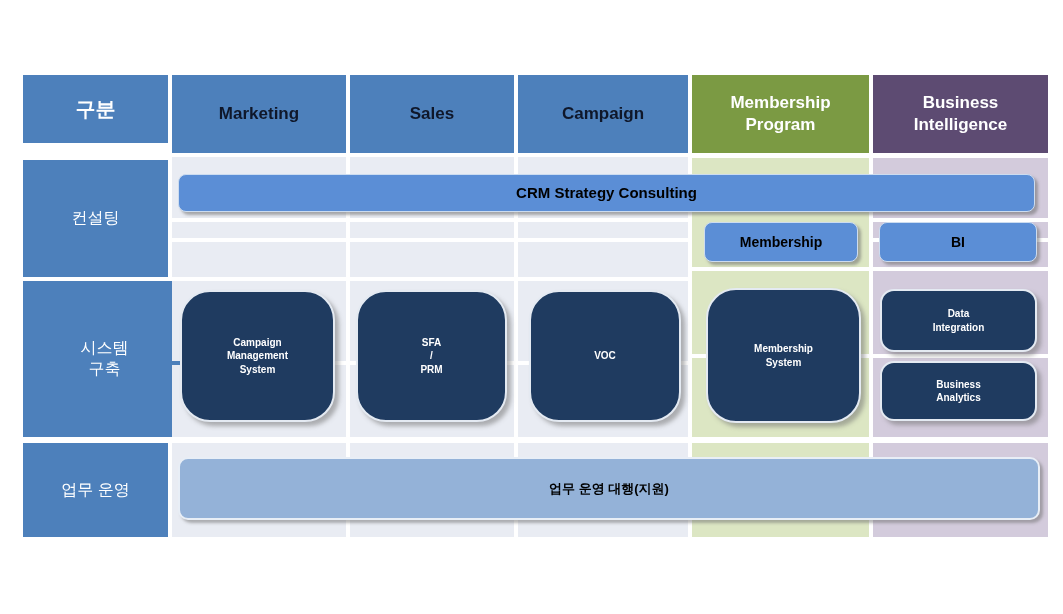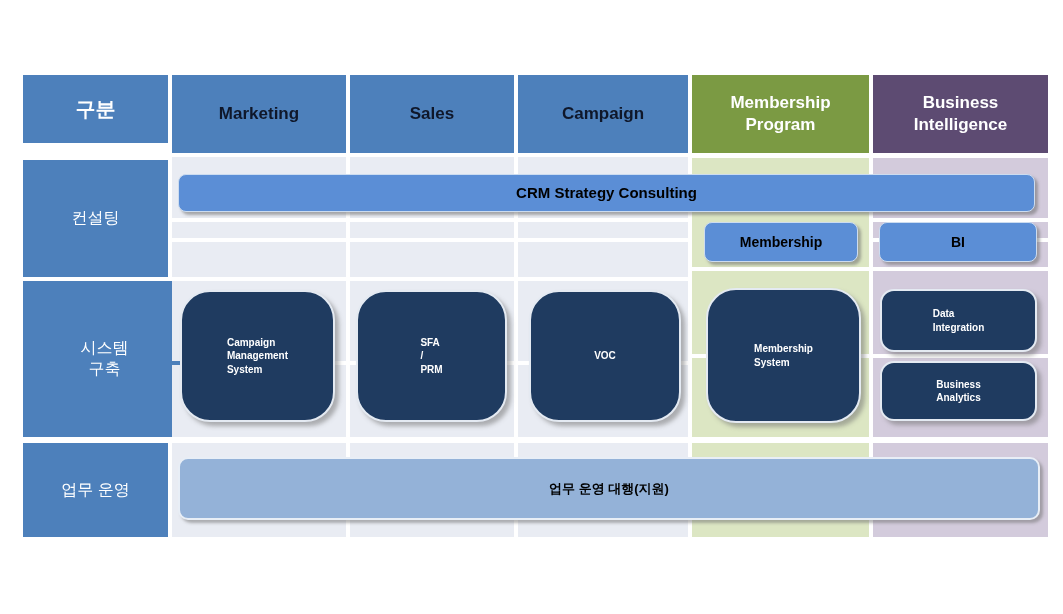--- a/index.html
+++ b/index.html
@@ -16,21 +16,21 @@
   .hdr.yellow{color:#0f172a;}
   .hdr.green-h{background:#7b9a43;}
   .hdr.purple-h{background:#5d4b72;}
   .rowlabel{background:#4d80bb;color:#ffffff;font-size:16px;}
   .strip{position:absolute;}
   .light{background:#e9ecf3;}
   .greenbg{background:#dce6c3;}
   .purplebg{background:#d3cbdc;}
   .shape{
     position:absolute;display:flex;align-items:center;justify-content:center;
-    white-space:pre-line;line-height:1.35;box-sizing:border-box;
+    text-align:center;white-space:pre-line;line-height:1.35;box-sizing:border-box;
   }
   .bluechip{
     background:#5b8ed6;border:1px solid #ccdcf0;border-radius:8px;
     box-shadow:3px 3px 3px rgba(110,110,110,0.55);
     color:#000000;font-weight:bold;
   }
   .navybox{
     background:#1f3b60;border:2px solid #e4eaf2;
     box-shadow:4px 4px 4px rgba(110,110,110,0.5);
     color:#ffffff;font-weight:bold;font-size:10px;

